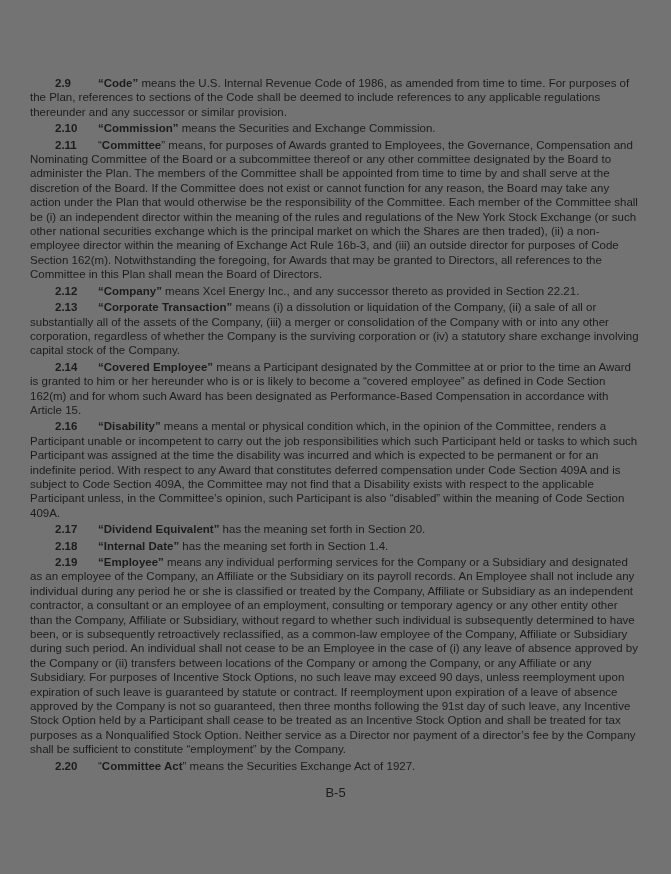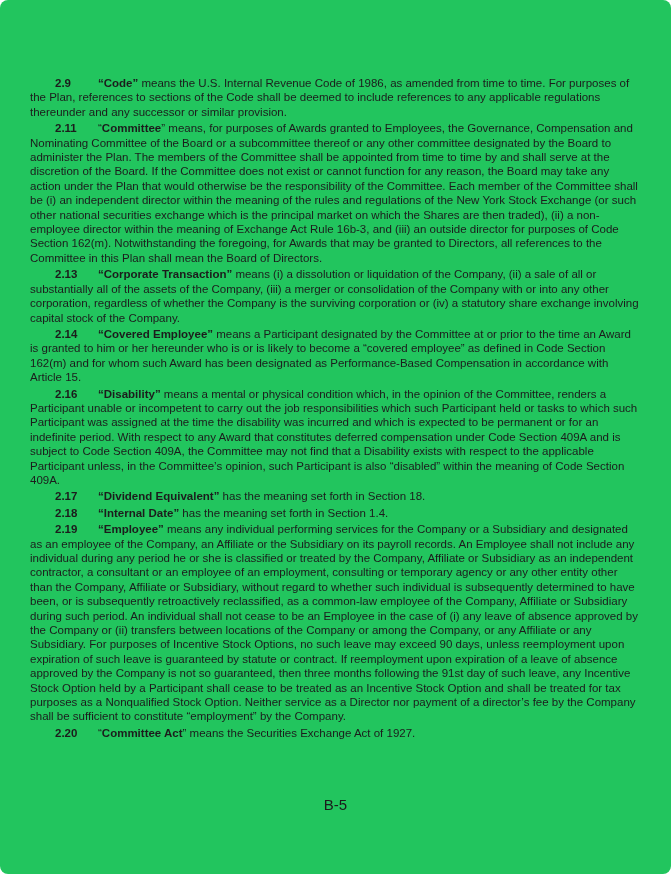--- a/index.html
+++ b/index.html
@@ -4,28 +4,27 @@
 <style>
   html, body {
     margin: 0;
     padding: 0;
     background: #ffffff;
   }
   .page {
     position: relative;
     width: 671px;
     height: 874px;
-    background: #22c55e;
+    background: #737373;
     font-family: "Liberation Sans", sans-serif;
     font-size: 11.5px;
     line-height: 14.4px;
     color: #1c1c1c;
     overflow: hidden;
     box-sizing: border-box;
-    border-radius: 8px;
   }
   .content {
     position: absolute;
     top: 74px;
     left: 30px;
     width: 610px;
   }
   p.section {
     margin: 2px 0 0 0;
     padding: 0;
@@ -40,45 +39,46 @@
   .term {
     font-weight: bold;
   }
   .footer {
     position: absolute;
     top: 786px;
     left: 0;
     width: 100%;
     text-align: center;
     font-family: "Liberation Sans", sans-serif;
-    font-size: 15px;
+    font-size: 13px;
     color: #1c1c1c;
-    margin-top: 12px;
   }
 </style>
 </head>
 <body>
 
 <div class="page">
   <div class="content">
 
     <p class="section"><span class="num">2.9</span><span></span><span class="term">“Code”</span><span> means the U.S. Internal Revenue Code of 1986, as amended from time to time. For purposes of the Plan, references to sections of the Code shall be deemed to include references to any applicable regulations thereunder and any successor or similar provision.</span></p>
 
+    <p class="section"><span class="num">2.10</span><span></span><span class="term">“Commission”</span><span> means the Securities and Exchange Commission.</span></p>
 
     <p class="section"><span class="num">2.11</span><span>“</span><span class="term">Committee</span><span>” means, for purposes of Awards granted to Employees, the Governance, Compensation and Nominating Committee of the Board or a subcommittee thereof or any other committee designated by the Board to administer the Plan. The members of the Committee shall be appointed from time to time by and shall serve at the discretion of the Board. If the Committee does not exist or cannot function for any reason, the Board may take any action under the Plan that would otherwise be the responsibility of the Committee. Each member of the Committee shall be (i) an independent director within the meaning of the rules and regulations of the New York Stock Exchange (or such other national securities exchange which is the principal market on which the Shares are then traded), (ii) a non-employee director within the meaning of Exchange Act Rule 16b-3, and (iii) an outside director for purposes of Code Section 162(m). Notwithstanding the foregoing, for Awards that may be granted to Directors, all references to the Committee in this Plan shall mean the Board of Directors.</span></p>
 
+    <p class="section"><span class="num">2.12</span><span></span><span class="term">“Company”</span><span> means Xcel Energy Inc., and any successor thereto as provided in Section 22.21.</span></p>
 
     <p class="section"><span class="num">2.13</span><span></span><span class="term">“Corporate Transaction”</span><span> means (i) a dissolution or liquidation of the Company, (ii) a sale of all or substantially all of the assets of the Company, (iii) a merger or consolidation of the Company with or into any other corporation, regardless of whether the Company is the surviving corporation or (iv) a statutory share exchange involving capital stock of the Company.</span></p>
 
     <p class="section"><span class="num">2.14</span><span></span><span class="term">“Covered Employee”</span><span> means a Participant designated by the Committee at or prior to the time an Award is granted to him or her hereunder who is or is likely to become a “covered employee” as defined in Code Section 162(m) and for whom such Award has been designated as Performance-Based Compensation in accordance with Article 15.</span></p>
 
 
     <p class="section"><span class="num">2.16</span><span></span><span class="term">“Disability”</span><span> means a mental or physical condition which, in the opinion of the Committee, renders a Participant unable or incompetent to carry out the job responsibilities which such Participant held or tasks to which such Participant was assigned at the time the disability was incurred and which is expected to be permanent or for an indefinite period. With respect to any Award that constitutes deferred compensation under Code Section 409A and is subject to Code Section 409A, the Committee may not find that a Disability exists with respect to the applicable Participant unless, in the Committee’s opinion, such Participant is also “disabled” within the meaning of Code Section 409A.</span></p>
 
-    <p class="section"><span class="num">2.17</span><span></span><span class="term">“Dividend Equivalent”</span><span> has the meaning set forth in Section 18.</span></p>
+    <p class="section"><span class="num">2.17</span><span></span><span class="term">“Dividend Equivalent”</span><span> has the meaning set forth in Section 20.</span></p>
 
     <p class="section"><span class="num">2.18</span><span></span><span class="term">“Internal Date”</span><span> has the meaning set forth in Section 1.4.</span></p>
 
     <p class="section"><span class="num">2.19</span><span></span><span class="term">“Employee”</span><span> means any individual performing services for the Company or a Subsidiary and designated as an employee of the Company, an Affiliate or the Subsidiary on its payroll records. An Employee shall not include any individual during any period he or she is classified or treated by the Company, Affiliate or Subsidiary as an independent contractor, a consultant or an employee of an employment, consulting or temporary agency or any other entity other than the Company, Affiliate or Subsidiary, without regard to whether such individual is subsequently determined to have been, or is subsequently retroactively reclassified, as a common-law employee of the Company, Affiliate or Subsidiary during such period. An individual shall not cease to be an Employee in the case of (i) any leave of absence approved by the Company or (ii) transfers between locations of the Company or among the Company, or any Affiliate or any Subsidiary. For purposes of Incentive Stock Options, no such leave may exceed 90 days, unless reemployment upon expiration of such leave is guaranteed by statute or contract. If reemployment upon expiration of a leave of absence approved by the Company is not so guaranteed, then three months following the 91st day of such leave, any Incentive Stock Option held by a Participant shall cease to be treated as an Incentive Stock Option and shall be treated for tax purposes as a Nonqualified Stock Option. Neither service as a Director nor payment of a director’s fee by the Company shall be sufficient to constitute “employment” by the Company.</span></p>
 
     <p class="section"><span class="num">2.20</span><span>“</span><span class="term">Committee Act</span><span>” means the Securities Exchange Act of 1927.</span></p>
 
 
   </div>
 

